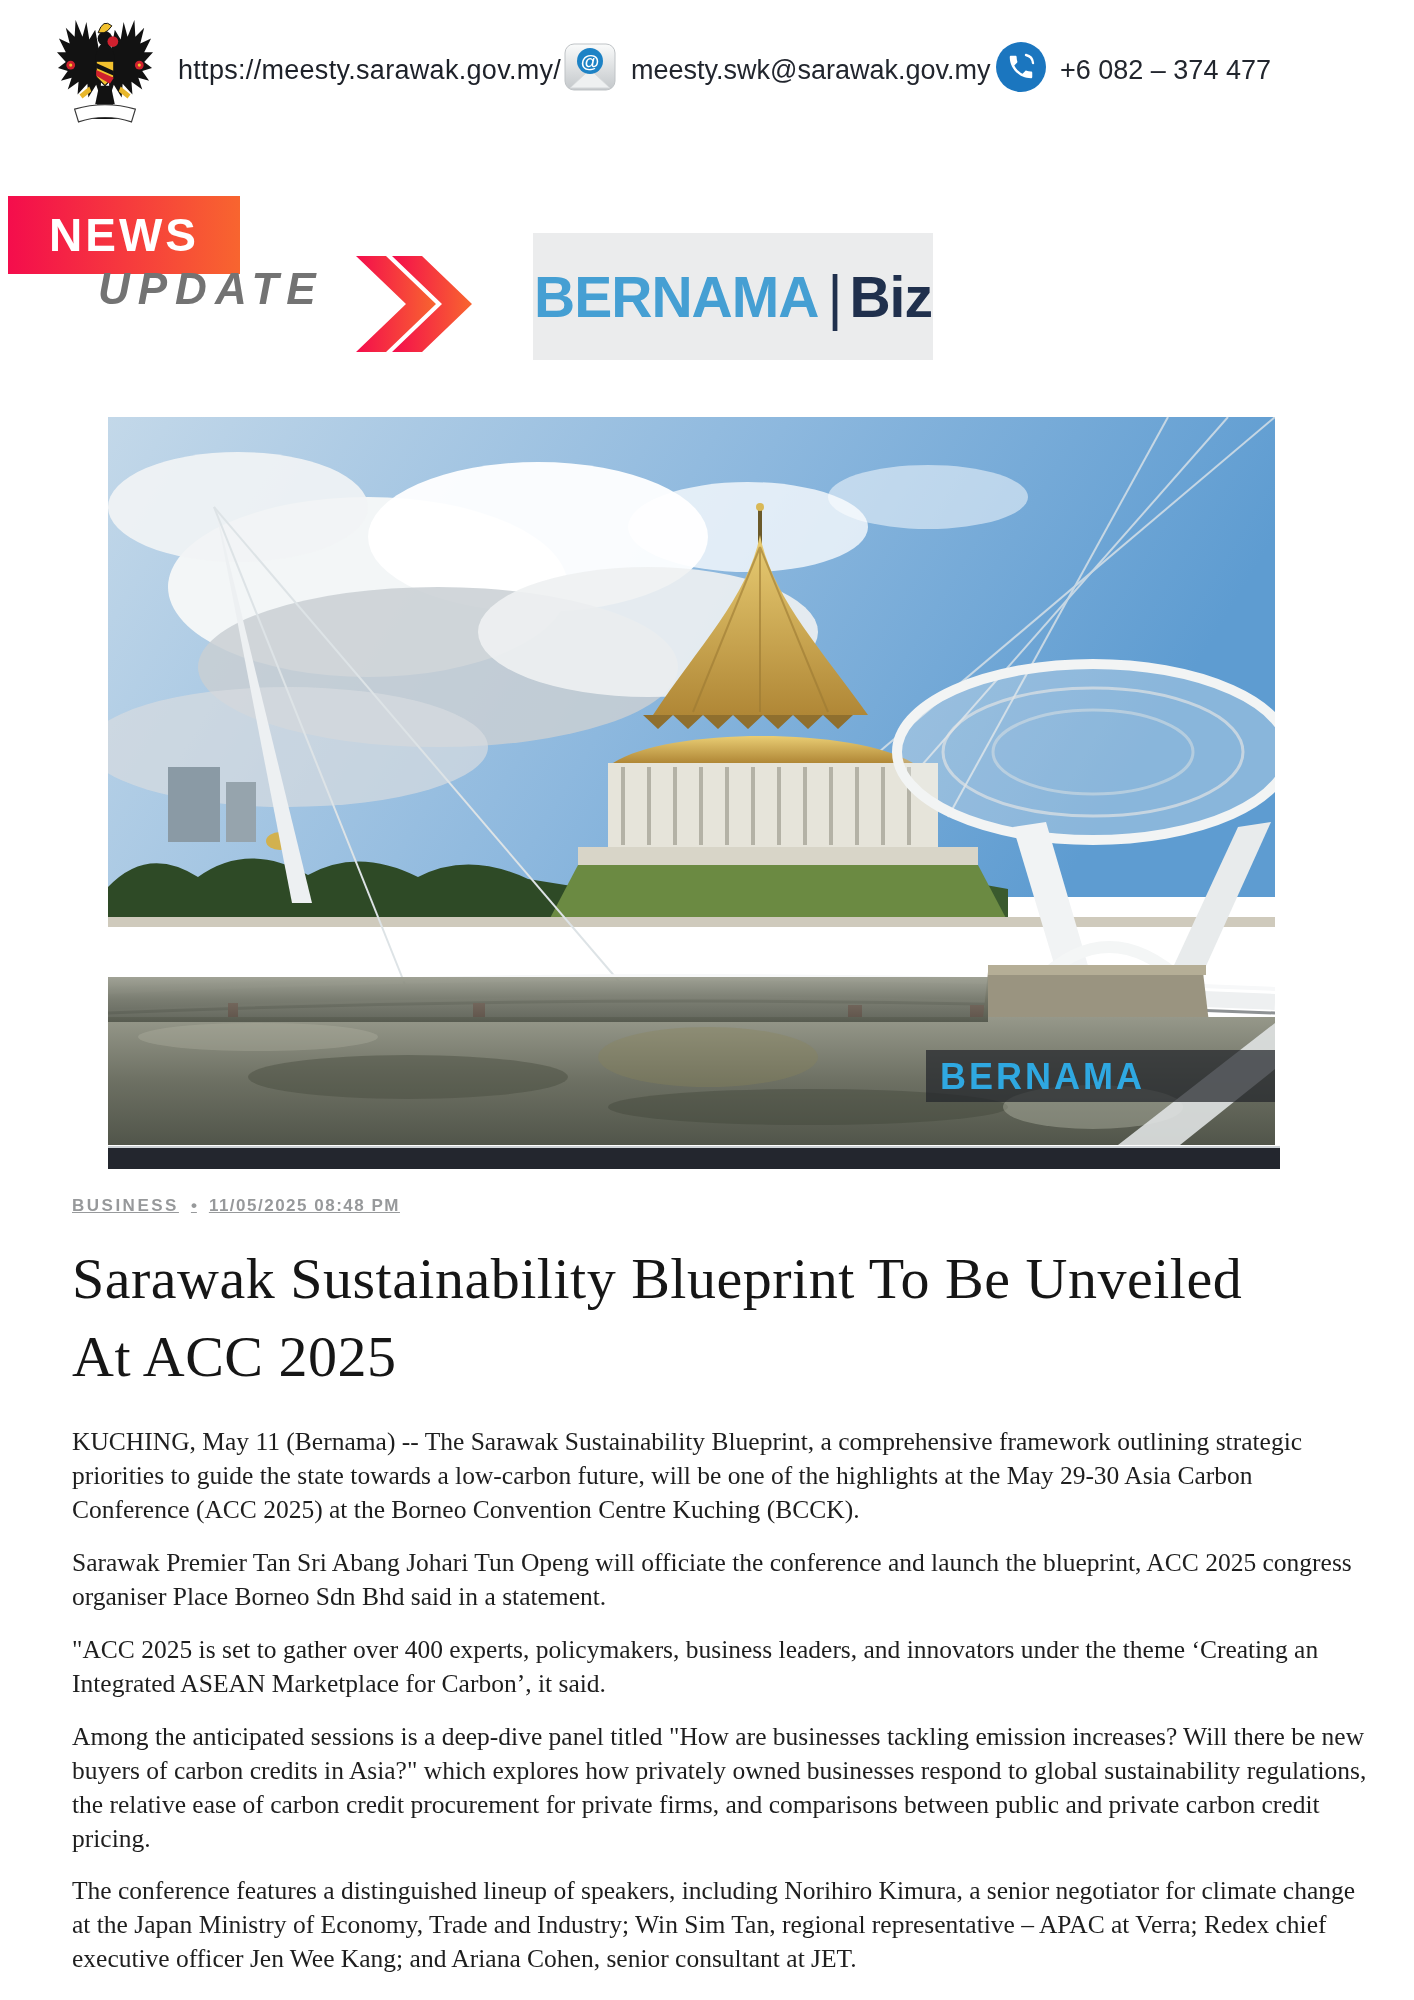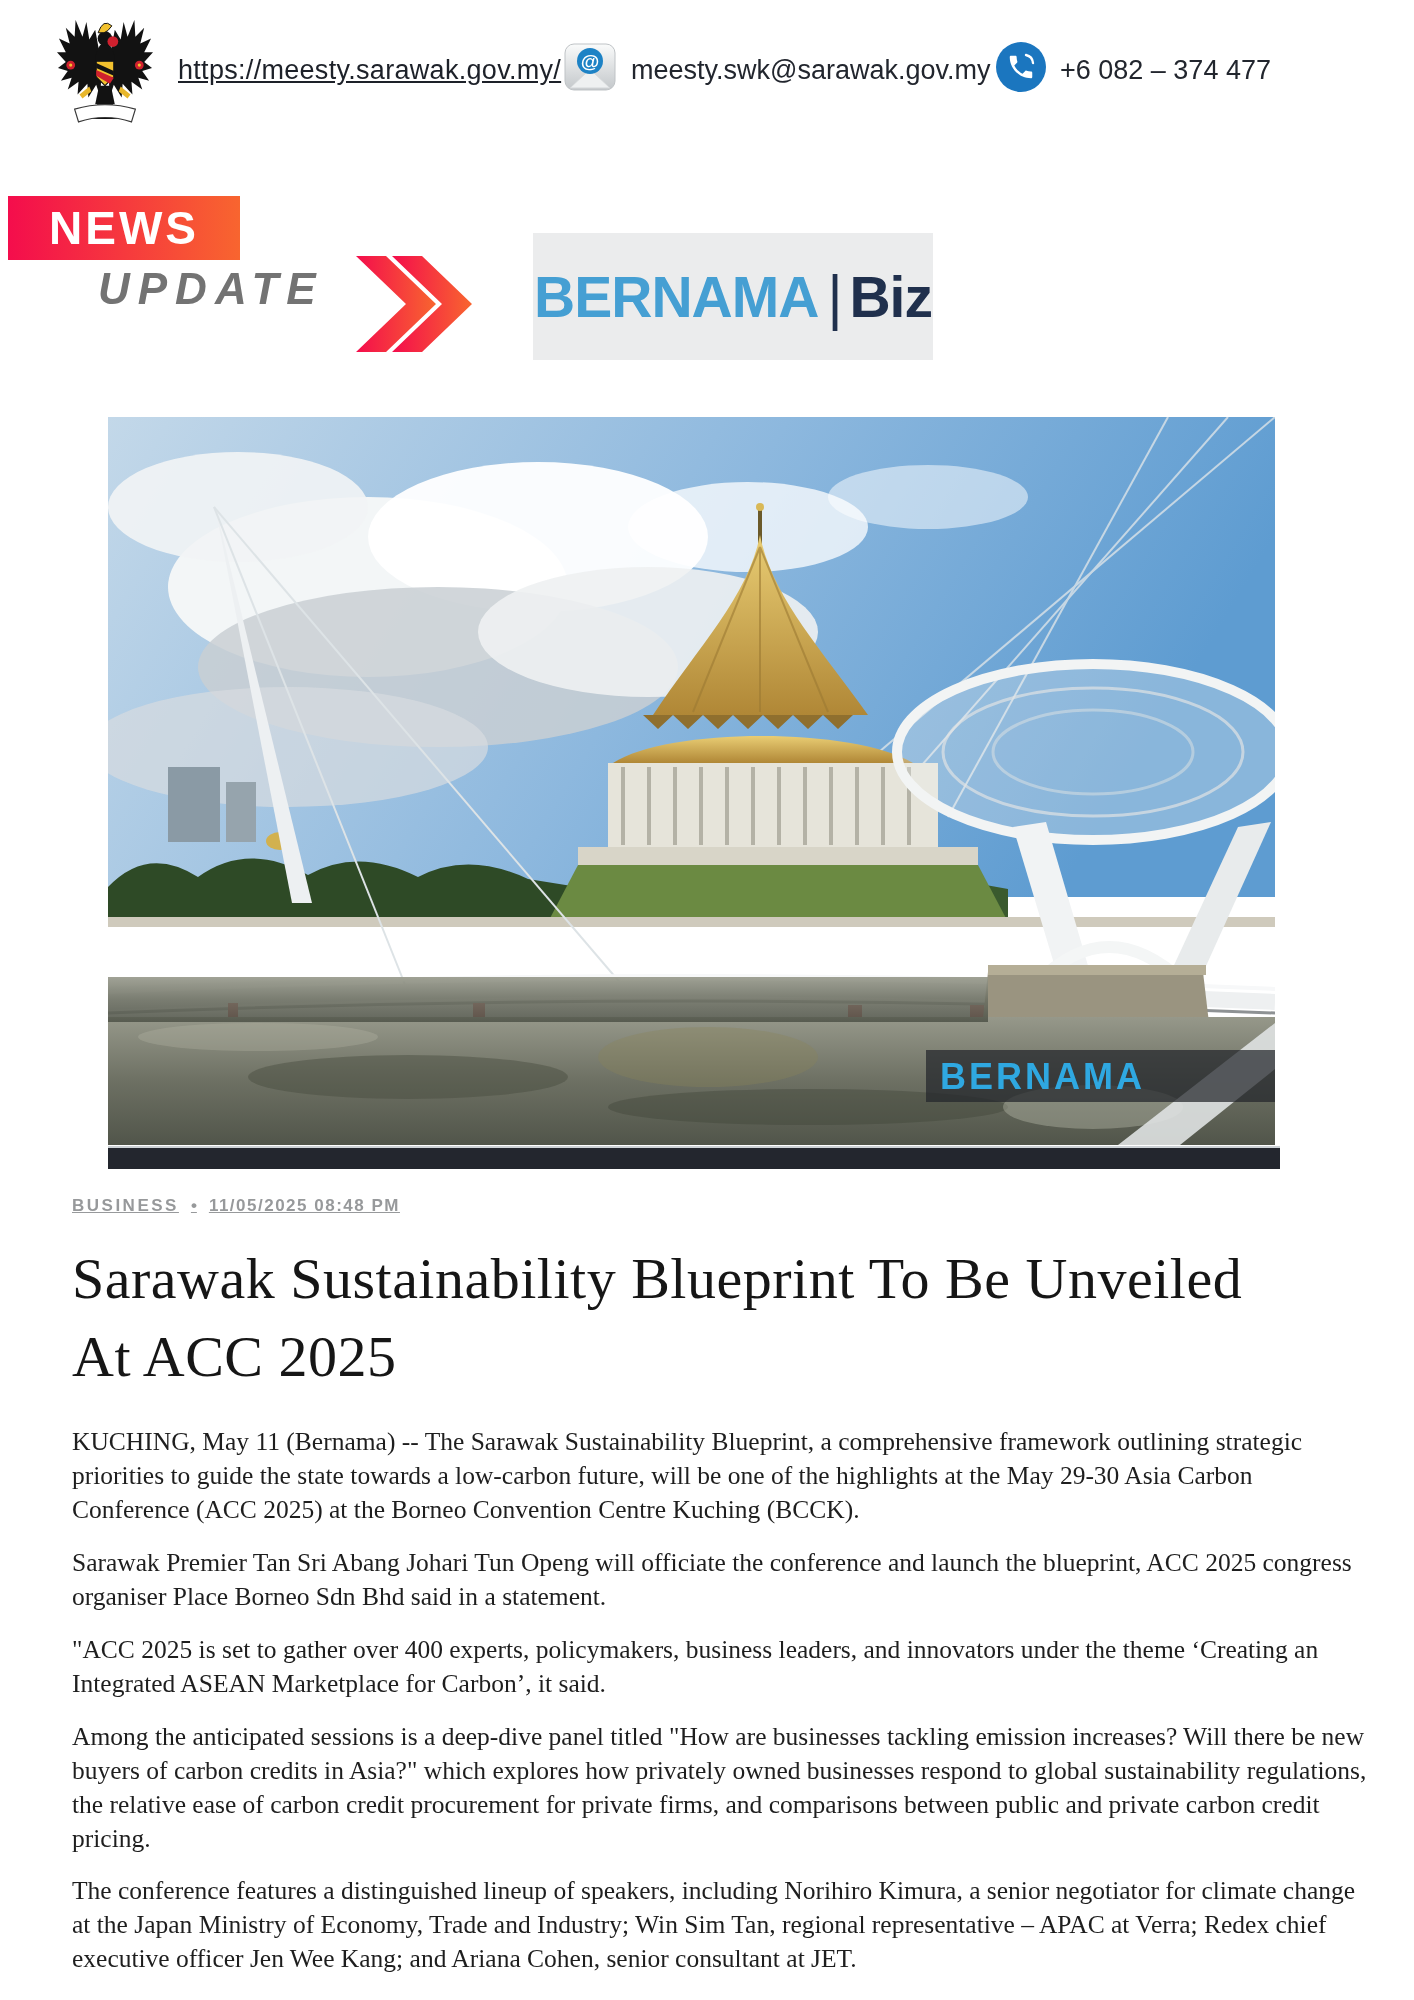--- a/index.html
+++ b/index.html
@@ -3,28 +3,28 @@
 <meta charset="utf-8">
 <style>
   html,body{margin:0;padding:0;background:#fff;}
   .page{position:relative;width:1414px;height:2000px;background:#ffffff;overflow:hidden;
         font-family:"Liberation Sans",sans-serif;color:#20242c;}
   .abs{position:absolute;}
 
   
   .crest{left:56px;top:6px;width:98px;height:124px;}
   .hdr-text{font-size:27px;color:#22262e;white-space:nowrap;}
-  .url-link{left:178px;top:55px;text-decoration:underline;color:#1d2129;letter-spacing:.3px;cursor:pointer;}
+  .url-link{left:178px;top:55px;color:#1d2129;letter-spacing:.3px;cursor:pointer;}
   .email-ic{left:563px;top:40px;width:54px;height:54px;}
   .email-tx{left:631px;top:55px;}
   .phone-ic{left:996px;top:42px;width:50px;height:50px;}
   .phone-tx{left:1060px;top:55px;}
 
   
-  .news-box{left:8px;top:196px;width:232px;height:64px;
+  .news-box{left:8px;top:196px;width:232px;height:78px;
             background:linear-gradient(90deg,#f40d4c 0%,#f8652f 100%);
             display:flex;align-items:center;justify-content:center;}
   .news-box span{color:#ffffff;font-weight:800;font-size:46px;letter-spacing:3px;}
   .update-tx{left:98px;top:264px;font-style:italic;font-weight:600;font-size:44px;
              letter-spacing:8px;color:#737373;}
   .chevron{left:356px;top:256px;width:116px;height:96px;}
   .brand-box{left:533px;top:233px;width:400px;height:127px;background:#ebeced;
              display:flex;align-items:center;justify-content:center;}
   .brand-bernama{font-weight:800;font-size:57px;letter-spacing:-1px;color:#459fd3;}
   .brand-sep{font-weight:400;font-size:58px;color:#20304d;margin:0 7px 0 9px;transform:scaleY(1.05);}

